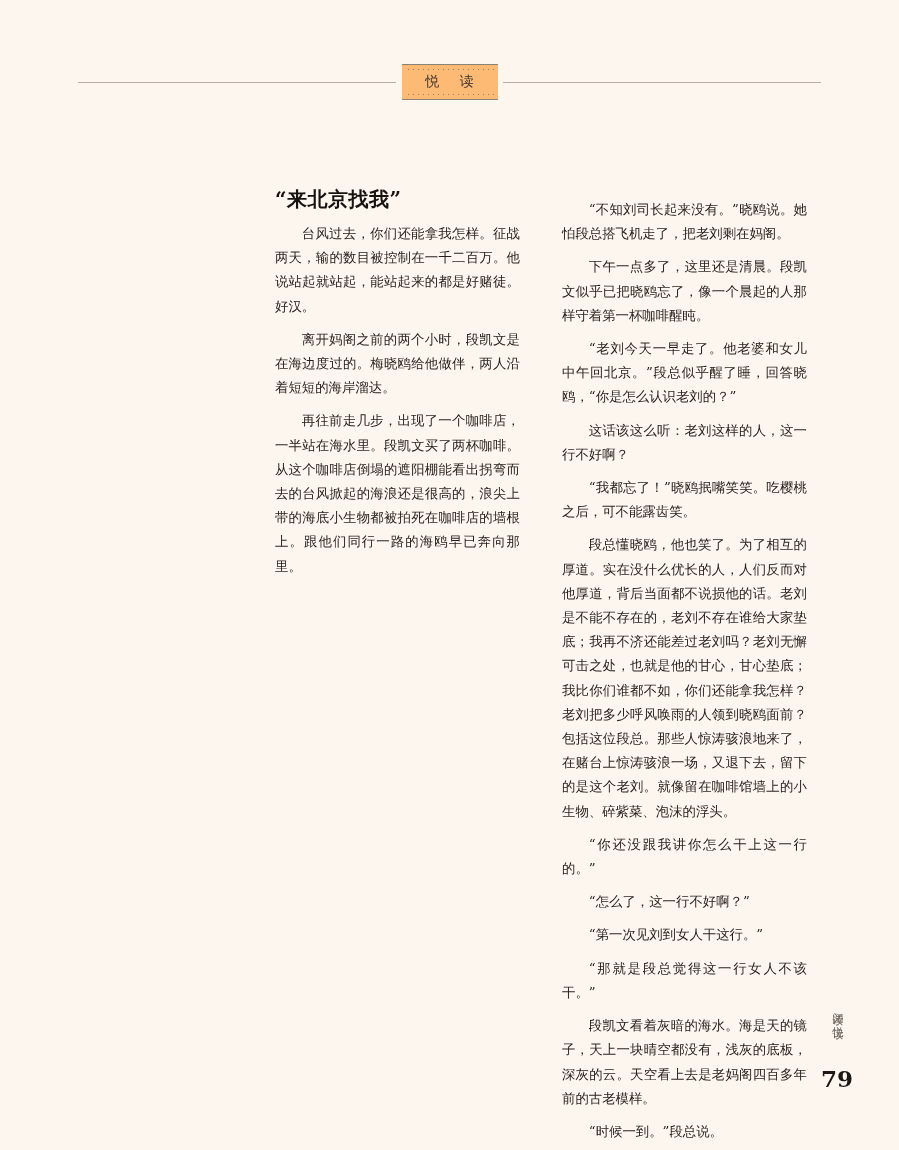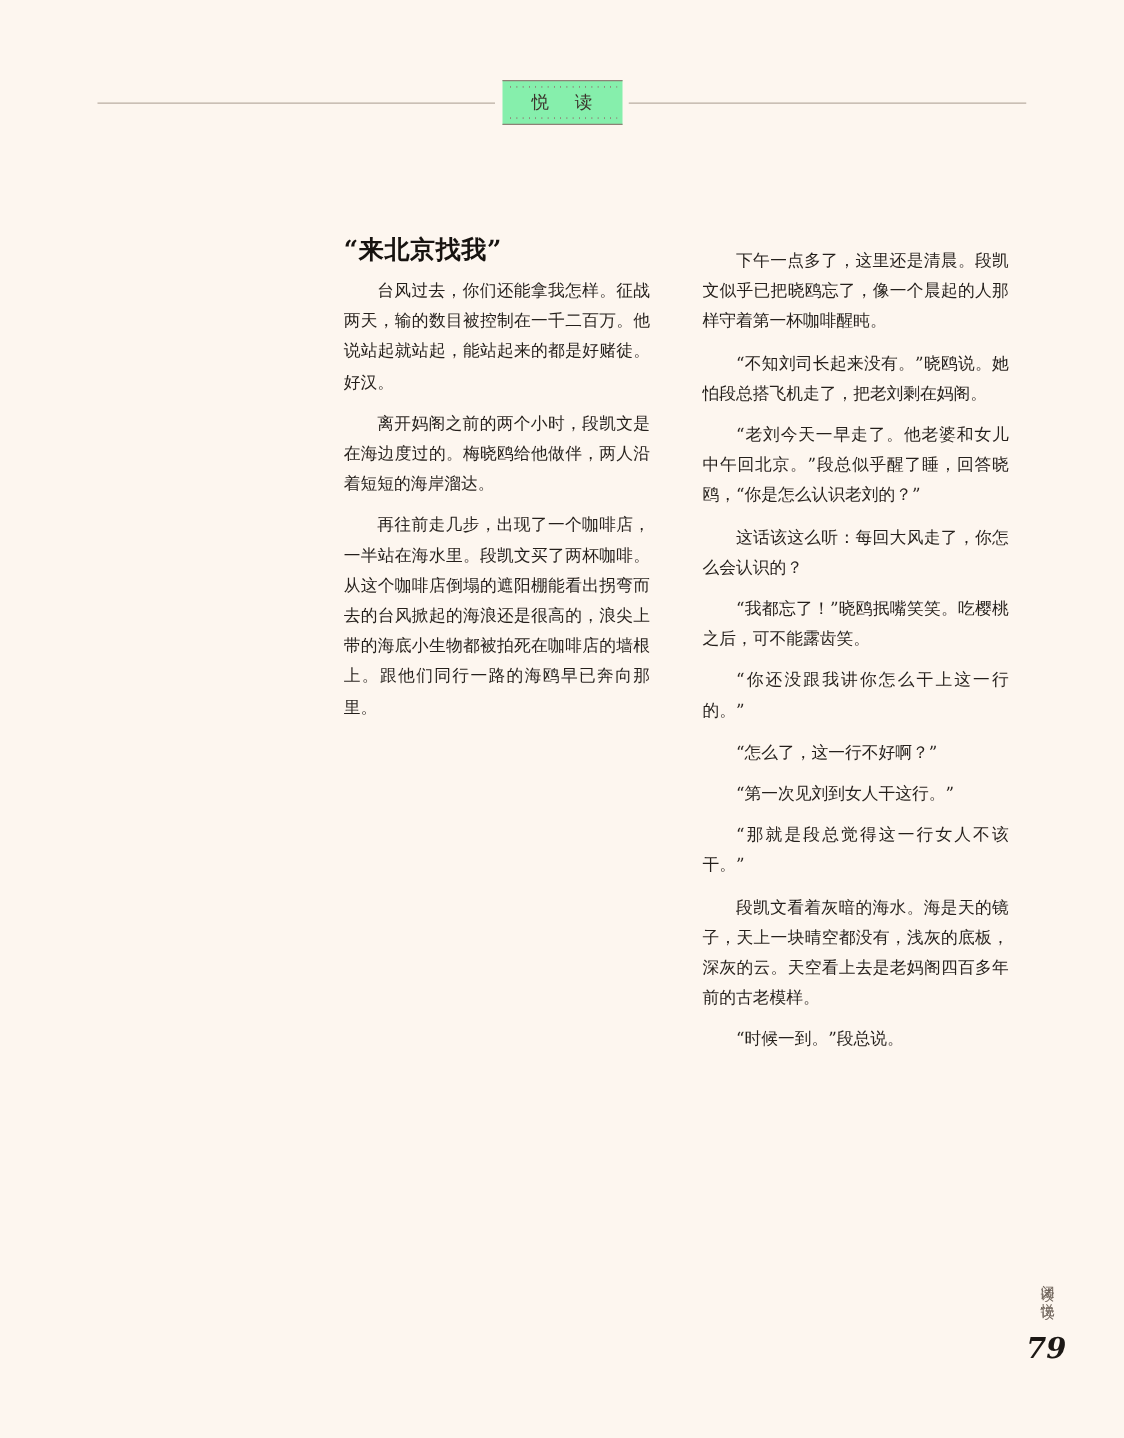--- a/index.html
+++ b/index.html
@@ -39,21 +39,21 @@
     transform: translateX(-50%);
     top: 2px;
     width: 96px;
     height: 36px;
     border-top: 1px solid #8e8176;
     border-bottom: 1px solid #8e8176;
     box-sizing: border-box;
     display: flex;
     align-items: center;
     justify-content: center;
-    background: #86efac;
+    background: #fdba74;
   }
   .header-badge .dots {
     position: absolute;
     left: 4px;
     right: 4px;
     height: 3px;
     background-image: radial-gradient(#8e8176 0.8px, transparent 0.9px);
     background-size: 5px 3px;
   }
   .header-badge .dots.top { top: 3px; }
@@ -114,26 +114,25 @@
     writing-mode: vertical-rl;
     font-size: 11px;
     line-height: 14px;
     color: #6d6259;
     letter-spacing: 1px;
     height: 62px;
     margin: 0 auto;
     font-family: "DejaVu Serif", serif;
   }
   .footer-mark .pageno {
-    margin-top: 6px;
+    margin-top: 22px;
     font-size: 23px;
     font-weight: bold;
     color: #1c1815;
     font-family: "DejaVu Serif", serif;
-    font-style: italic;
   }
 </style>
 </head>
 <body>
 
 <div class="header">
   <div class="rule left"></div>
   <div class="rule right"></div>
   <div class="header-badge">
     <div class="dots top"></div>
@@ -144,25 +143,26 @@
 
 <div class="article-title">“来北京找我”</div>
 
 <div class="columns">
   <div class="col left">
     <p>台风过去，你们还能拿我怎样。征战两天，输的数目被控制在一千二百万。他说站起就站起，能站起来的都是好赌徒。好汉。</p>
     <p>离开妈阁之前的两个小时，段凯文是在海边度过的。梅晓鸥给他做伴，两人沿着短短的海岸溜达。</p>
     <p>再往前走几步，出现了一个咖啡店，一半站在海水里。段凯文买了两杯咖啡。从这个咖啡店倒塌的遮阳棚能看出拐弯而去的台风掀起的海浪还是很高的，浪尖上带的海底小生物都被拍死在咖啡店的墙根上。跟他们同行一路的海鸥早已奔向那里。</p>
   </div>
   <div class="col right">
+    <p>“不知刘司长起来没有。”晓鸥说。她怕段总搭飞机走了，把老刘剩在妈阁。</p>
     <p>下午一点多了，这里还是清晨。段凯文似乎已把晓鸥忘了，像一个晨起的人那样守着第一杯咖啡醒盹。</p>
-    <p>“不知刘司长起来没有。”晓鸥说。她怕段总搭飞机走了，把老刘剩在妈阁。</p>
     <p>“老刘今天一早走了。他老婆和女儿中午回北京。”段总似乎醒了睡，回答晓鸥，“你是怎么认识老刘的？”</p>
-    <p>这话该这么听：每回大风走了，你怎么会认识的？</p>
+    <p>这话该这么听：老刘这样的人，这一行不好啊？</p>
     <p>“我都忘了！”晓鸥抿嘴笑笑。吃樱桃之后，可不能露齿笑。</p>
+    <p>段总懂晓鸥，他也笑了。为了相互的厚道。实在没什么优长的人，人们反而对他厚道，背后当面都不说损他的话。老刘是不能不存在的，老刘不存在谁给大家垫底；我再不济还能差过老刘吗？老刘无懈可击之处，也就是他的甘心，甘心垫底；我比你们谁都不如，你们还能拿我怎样？老刘把多少呼风唤雨的人领到晓鸥面前？包括这位段总。那些人惊涛骇浪地来了，在赌台上惊涛骇浪一场，又退下去，留下的是这个老刘。就像留在咖啡馆墙上的小生物、碎紫菜、泡沫的浮头。</p>
     <p>“你还没跟我讲你怎么干上这一行的。”</p>
     <p>“怎么了，这一行不好啊？”</p>
     <p>“第一次见刘到女人干这行。”</p>
     <p>“那就是段总觉得这一行女人不该干。”</p>
     <p>段凯文看着灰暗的海水。海是天的镜子，天上一块晴空都没有，浅灰的底板，深灰的云。天空看上去是老妈阁四百多年前的古老模样。</p>
     <p>“时候一到。”段总说。</p>
 
   </div>
 </div>
 

